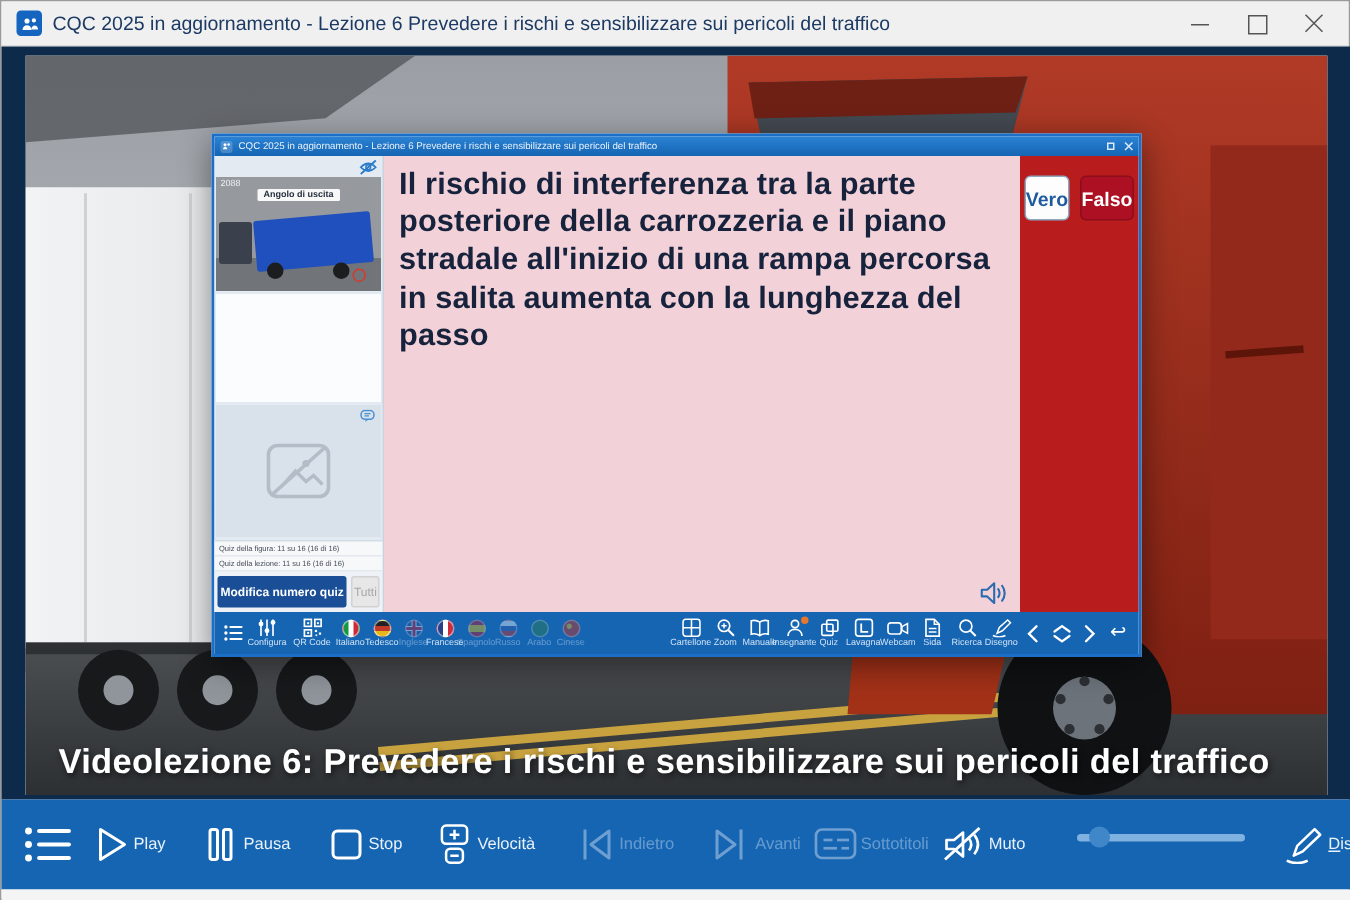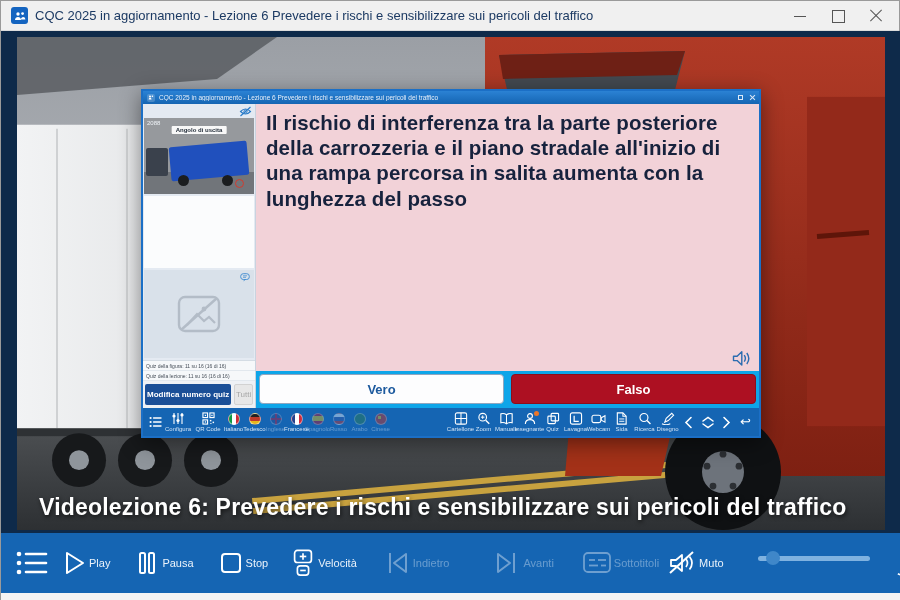--- a/index.html
+++ b/index.html
@@ -66,25 +66,25 @@
   .info-lines { background:#f6f8fa; border-top:1px solid #d4dce4; }
   .info-line { font-size:5px; color:#3c4document;4a52; color:#464e58; padding:1.5px 3px; border-bottom:1px solid #e2e8ee;
                white-space:nowrap; overflow:hidden; }
   .sb-buttons { display:flex; gap:3px; padding:3px 2px 3px 2px; background:#eef1f5; }
   .btn-edit { flex:1; background:#1a4f97; color:#fff; font-size:8px; font-weight:bold; border:none;
               border-radius:2px; padding:6px 2px; cursor:pointer; white-space:nowrap; }
   .btn-all { width:32px; background:#e7e7e7; color:#a7a7a7; font-size:8px; border:1px solid #d2d2d2;
              border-radius:2px; cursor:default; }
 
   
-  .qmain { flex:1; display:flex; flex-direction:column; min-width:0; }
+  .qmain { flex:1; display:flex; flex-direction:row; min-width:0; }
   .question-area { position:relative; flex:1; background:#f2d2d8; padding:6px 10px 4px; }
   .question-text { font-size:20.5px; line-height:1.23; font-weight:600; color:#17223d; letter-spacing:.1px; }
   .speaker { position:absolute; right:8px; bottom:4px; }
-  .answers { display:flex; gap:7px; padding:3px 3px 4px; background:#0ea5e9; }
+  .answers { display:flex; gap:7px; padding:13px 3px 4px; background:#b91c1c; }
   .btn-vero { flex:1; background:#fdfdfe; border:1px solid #8fa6c0; border-radius:4px; color:#1d5a9e;
               font-size:13px; font-weight:600; height:30px; cursor:pointer; }
   .btn-falso { flex:1; background:#ad1022; border:1px solid #8c0d1c; border-radius:4px; color:#fff;
                font-size:13px; font-weight:600; height:30px; cursor:pointer; }
 
   
   .qtoolbar { height:28px; background:#1565b3; display:flex; align-items:center; padding:0 4px; flex:0 0 auto; color:#fff; }
   .tbi { display:flex; flex-direction:column; align-items:center; justify-content:center; cursor:pointer;
          position:relative; flex:0 0 auto; }
   .tbi .lbl { font-size:6px; color:#cfe2f5; margin-top:1px; white-space:nowrap; line-height:1; }
@@ -535,21 +535,21 @@
       </svg>
       <span class="plbl">Velocità</span>
     </div>
     <div class="pbtn pdim" style="margin:0 16px">
       <svg width="28" height="26" viewBox="0 0 28 26">
         <line x1="7" y1="3" x2="7" y2="23" stroke="#fff" stroke-width="2"></line>
         <polygon points="23,4 11,13 23,22" fill="none" stroke="#fff" stroke-width="2" stroke-linejoin="round"></polygon>
       </svg>
       <span class="plbl">Indietro</span>
     </div>
-    <div class="pbtn pdim" style="margin:0 28px">
+    <div class="pbtn pdim" style="margin:0 8px">
       <svg width="28" height="26" viewBox="0 0 28 26">
         <polygon points="5,4 17,13 5,22" fill="none" stroke="#fff" stroke-width="2" stroke-linejoin="round"></polygon>
         <line x1="21" y1="3" x2="21" y2="23" stroke="#fff" stroke-width="2"></line>
       </svg>
       <span class="plbl">Avanti</span>
     </div>
     <div class="pbtn pdim" style="margin:0 0">
       <svg width="30" height="26" viewBox="0 0 30 26">
         <rect x="2" y="3" width="26" height="19" rx="4" fill="none" stroke="#fff" stroke-width="1.8"></rect>
         <line x1="7" y1="10" x2="13" y2="10" stroke="#fff" stroke-width="1.8"></line>

